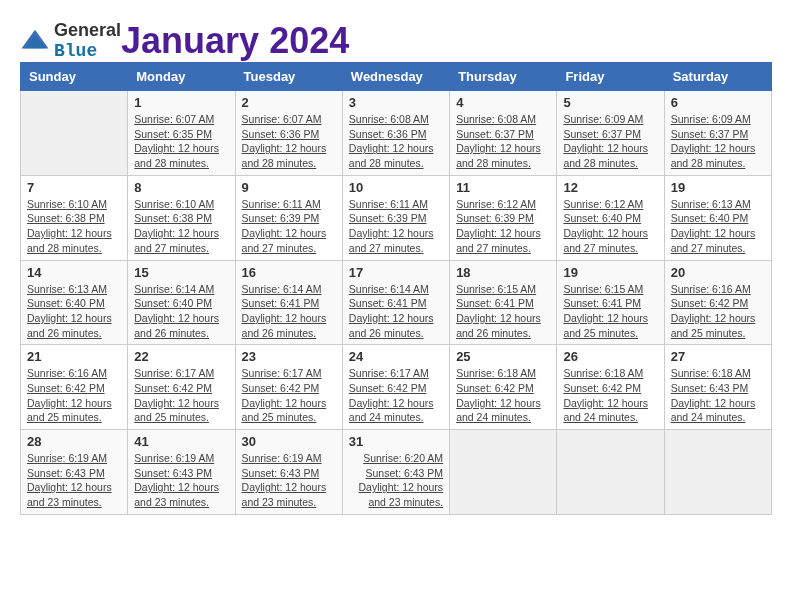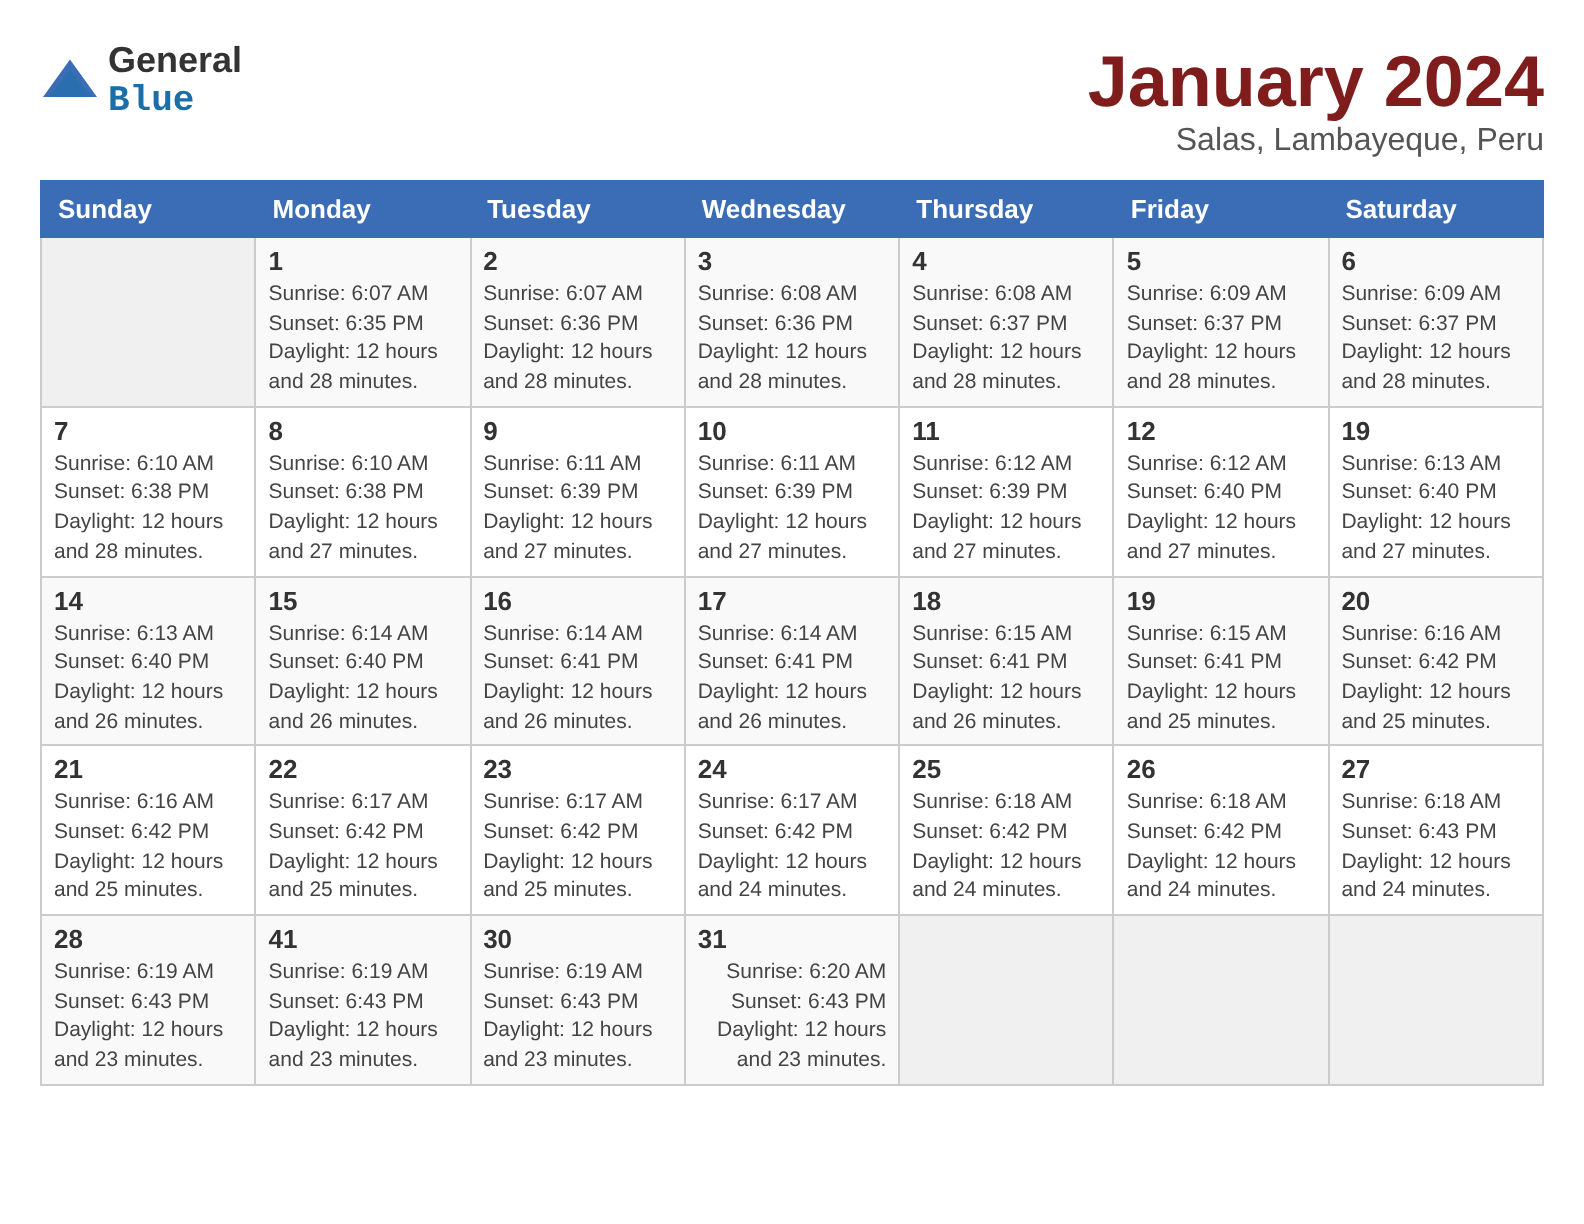--- a/index.html
+++ b/index.html
@@ -5,23 +5,22 @@
     * { box-sizing: border-box; margin: 0; padding: 0; }
     body {
       font-family: Arial, sans-serif;
       background: #fff;
       width: 792px;
       min-height: 612px;
       padding: 20px;
     }
     .header {
       display: flex;
-      justify-content: space-between;
+      justify-content: flex-start;
       align-items: flex-start;
-      margin-bottom: 10px;
     }
     .logo {
       display: flex;
       align-items: center;
       gap: 4px;
     }
     .logo-text-general {
       font-size: 18px;
       font-weight: bold;
       color: #333;
@@ -35,21 +34,21 @@
     .logo-icon {
       width: 30px;
       height: 30px;
     }
     .title-block {
       text-align: right;
     }
     .month-title {
       font-size: 36px;
       font-weight: bold;
-      color: #7f1d1d;
+      color: #4c1d95;
     }
     .location {
       font-size: 16px;
       color: #555;
     }
     table {
       width: 100%;
       border-collapse: collapse;
       font-size: 11px;
     }
@@ -79,20 +78,21 @@
       font-weight: bold;
       font-size: 13px;
       color: #333;
       display: block;
       margin-bottom: 2px;
     }
     .day-info {
       color: #444;
       line-height: 1.4;
       font-size: 10.5px;
+      text-decoration: underline;
     }
     .empty-cell {
       background-color: #f0f0f0 !important;
     }
   </style>
 </head>
 <body>
 
 <div class="header">
   <div class="logo">
@@ -100,21 +100,20 @@
       <polygon points="20,5 38,30 2,30" fill="#3a6db5"></polygon>
       <polygon points="20,12 34,30 6,30" fill="#1a6fa8" opacity="0.5"></polygon>
     </svg>
     <div>
       <span class="logo-text-general">General</span><br>
       <span class="logo-text-blue">Blue</span>
     </div>
   </div>
   <div class="title-block">
     <div class="month-title">January 2024</div>
-    <div class="location">Salas, Lambayeque, Peru</div>
   </div>
 </div>
 
 <table>
   <thead>
     <tr id="header-row">
     <th>Sunday</th>
         <th>Monday</th>
         <th>Tuesday</th>
         <th>Wednesday</th>

